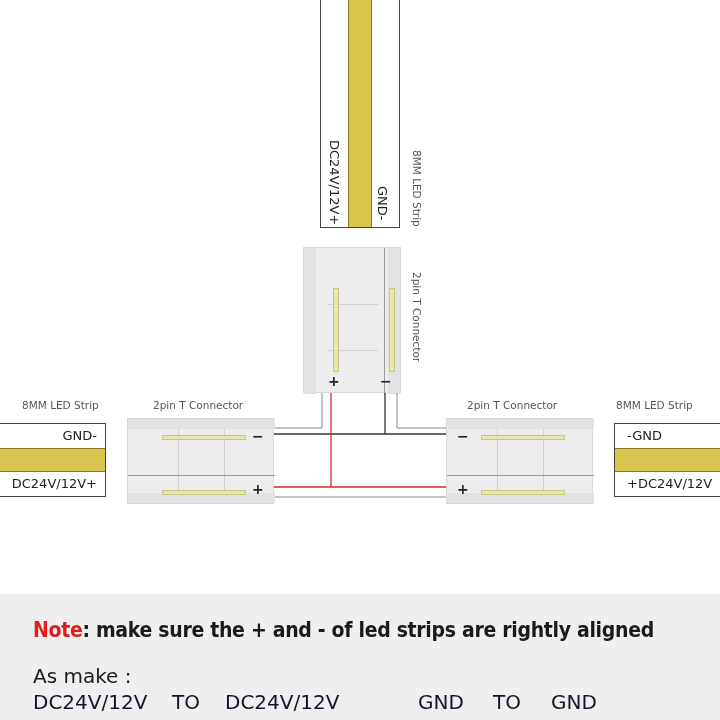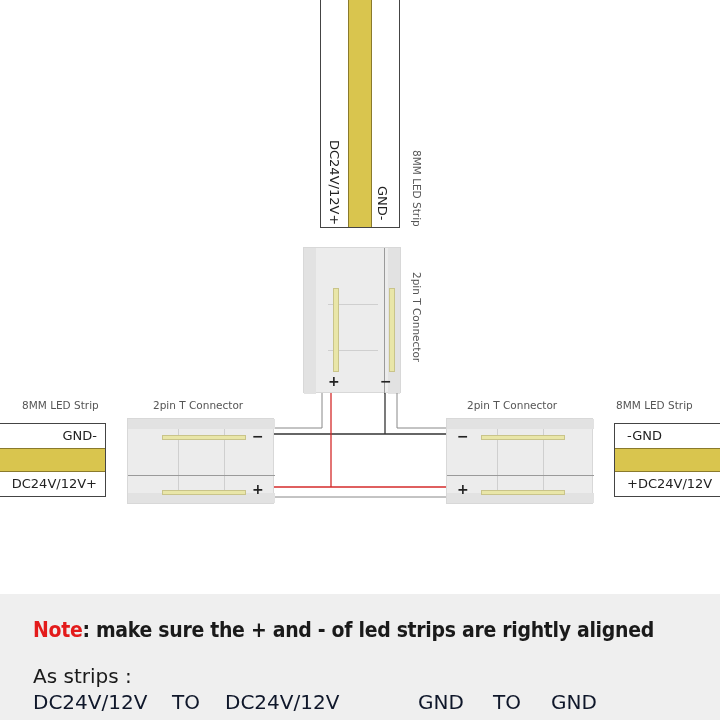--- a/index.html
+++ b/index.html
@@ -96,21 +96,21 @@
 <div class="strip-h" style="left:614px;top:423px;width:110px;">
   <div class="row" style="top:0;padding-left:12px;box-sizing:border-box;">-GND</div>
   <div class="yel"></div>
   <div class="row" style="top:48px;padding-left:12px;box-sizing:border-box;">+DC24V/12V</div>
 </div>
 
 <div class="note-area">
   <div class="note-line">
     <span class="note-red">Note</span><span>: make sure the + and - of led strips are rightly aligned</span>
   </div>
-  <div class="as-below">As strips :</div>
+  <div class="as-below">As make :</div>
 
   <div class="pair" style="left:33px;">DC24V/12V</div>
   <div class="pair" style="left:172px;">TO</div>
   <div class="pair" style="left:225px;">DC24V/12V</div>
 
   <div class="pair" style="left:418px;">GND</div>
   <div class="pair" style="left:493px;">TO</div>
   <div class="pair" style="left:551px;">GND</div>
 </div>
 

